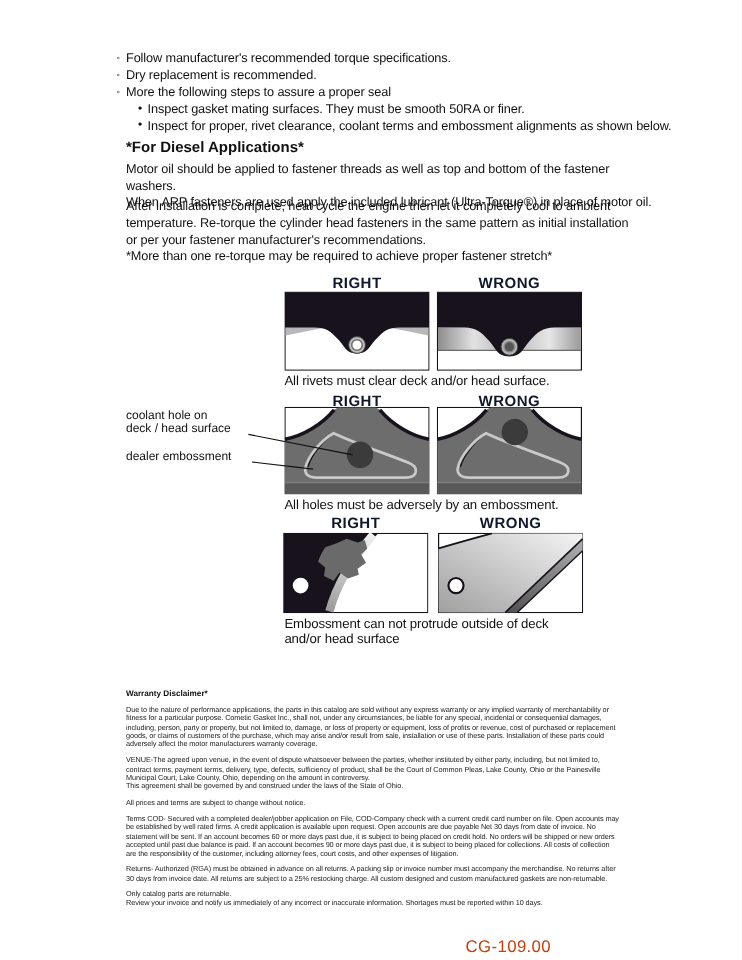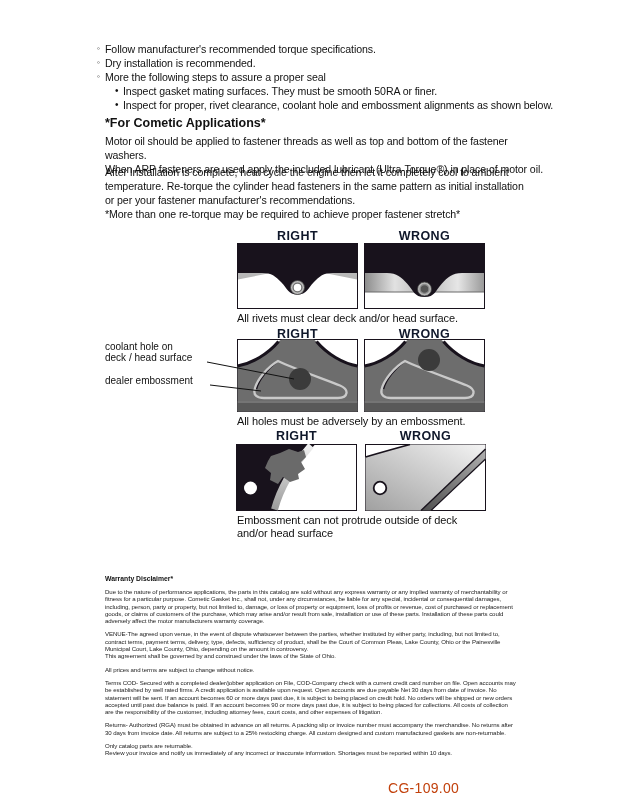--- a/index.html
+++ b/index.html
@@ -39,37 +39,37 @@
 <div id="page">
 
 
   <div class="abs bullets">
     <div class="b-row">
       <span class="g1">◦</span>
       <span>Follow manufacturer's recommended torque specifications.</span>
     </div>
     <div class="b-row">
       <span class="g1">◦</span>
-      <span>Dry installation is recommended.</span>
+      <span>Dry replacement is recommended.</span>
     </div>
     <div class="b-row">
       <span class="g1">◦</span>
       <span>More the following steps to assure a proper seal</span>
     </div>
     <div class="b-row lvl2">
       <span class="g2">•</span>
       <span>Inspect gasket mating surfaces.  They must be smooth 50RA or finer.</span>
     </div>
     <div class="b-row lvl2">
       <span class="g2">•</span>
-      <span>Inspect for proper, rivet clearance, coolant hole and embossment alignments as shown below.</span>
-    </div>
-  </div>
-
-  <div class="abs dheading">*For Cometic Applications*</div>
+      <span>Inspect for proper, rivet clearance, coolant terms and embossment alignments as shown below.</span>
+    </div>
+  </div>
+
+  <div class="abs dheading">*For Diesel Applications*</div>
   <div class="abs para p2">After Installation is complete, heat cycle the engine then let it completely cool to ambient
 temperature. Re-torque the cylinder head fasteners in the same pattern as initial installation
 or per your fastener manufacturer's recommendations.</div>
   <div class="abs para p1">Motor oil should be applied to fastener threads as well as top and bottom of the fastener washers.
 When ARP fasteners are used apply the included lubricant (Ultra-Torque®) in place of motor oil.</div>
   <div class="abs para p3">*More than one re-torque may be required to achieve proper fastener stretch*</div>
 
   <div class="abs fig-label" style="left:237px;top:229px">RIGHT</div>
   <div class="abs fig-label" style="left:364px;top:229px">WRONG</div>
 

